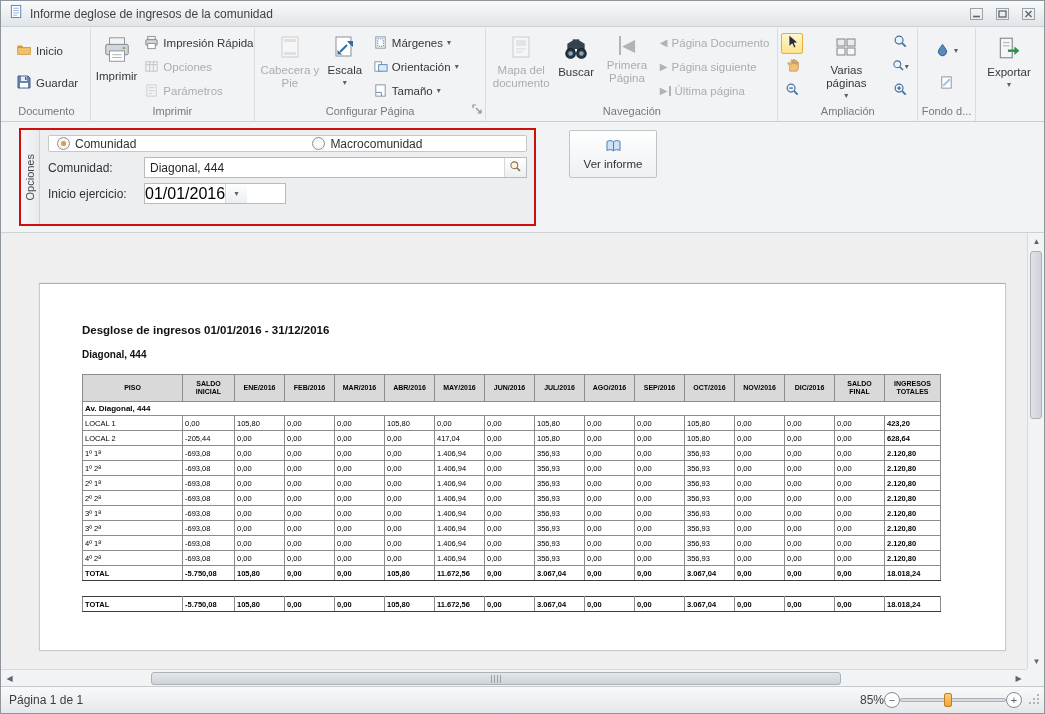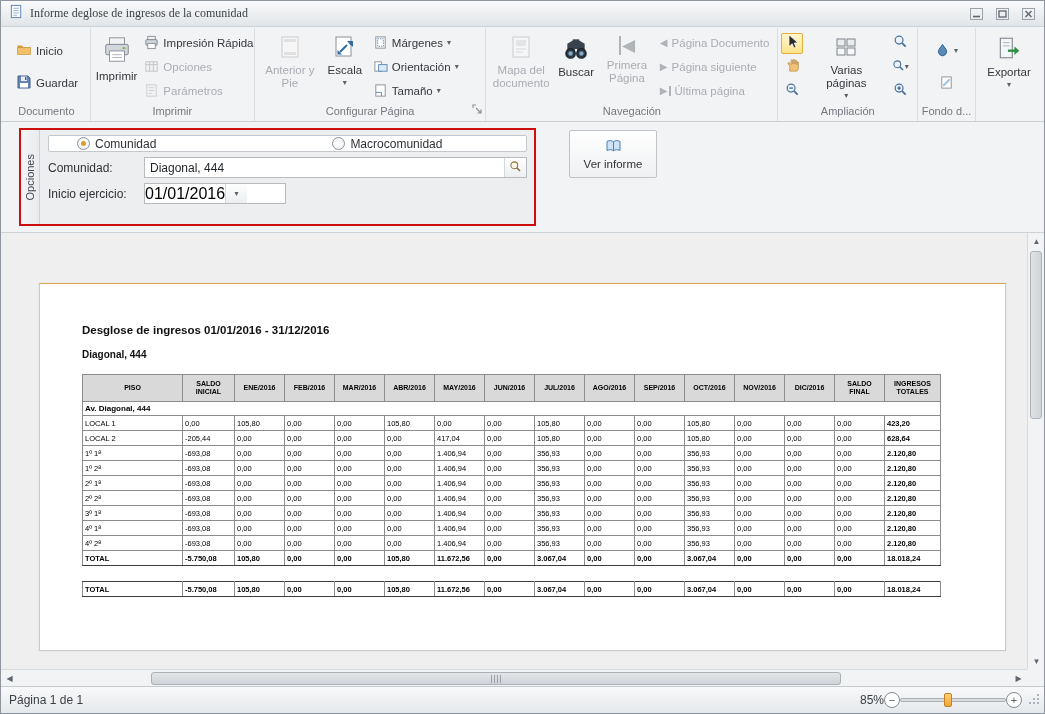--- a/index.html
+++ b/index.html
@@ -3,21 +3,21 @@
 <meta charset="utf-8">
 <style>
   html,body{margin:0;padding:0;}
   body{width:1045px;height:714px;overflow:hidden;font-family:"Liberation Sans",sans-serif;background:#fff;}
   .window{width:1045px;height:714px;border:1px solid #8e959c;box-sizing:border-box;display:flex;flex-direction:column;background:#f0f1f3;}
   *{box-sizing:border-box;}
   button{font-family:inherit;cursor:default;}
 
   
   .titlebar{flex:0 0 26px;background:linear-gradient(#f9fafb,#e1e5e8);border-bottom:1px solid #ccd1d5;display:flex;align-items:center;padding:0 8px;gap:6px;}
-  .t-title{font-size:12px;color:#3f4347;font-family:Liberation Serif, serif;}
+  .t-title{font-size:12px;color:#3f4347;}
   .win-btns{margin-left:auto;display:flex;gap:11px;align-items:center;}
   .win-btn{background:none;border:none;padding:0;width:15px;height:14px;display:flex;align-items:center;justify-content:center;}
 
   
   .ribbon{flex:0 0 95px;background:#f2f3f5;border-bottom:1px solid #c9ced3;display:flex;padding:1px 2px 0;}
   .rgroup{display:flex;flex-direction:column;border-right:1px solid #d9dde1;position:relative;}
   .g1{width:88px;} .g2{width:164px;} .g3{width:232px;} .g4{width:292px;} .g5{width:140px;} .g6{width:58px;} .g7{flex:1;border-right:none;}
   .rgc{flex:1;display:flex;align-items:stretch;padding:2px 3px 0;}
   .rcaption{height:17px;line-height:15px;text-align:center;font-size:11px;color:#75797e;}
   .vstack{display:flex;flex-direction:column;justify-content:space-evenly;align-items:flex-start;}
@@ -33,21 +33,21 @@
   .bar-l{border-left:2px solid #b0b4b8;padding-left:1px;}
   .bar-r{border-right:2px solid #b0b4b8;padding-right:1px;}
   .launcher{position:absolute;right:2px;bottom:2px;}
 
   
   .optband{flex:0 0 110px;background:#f2f3f5;display:flex;align-items:flex-start;padding:6px 0 0 18px;}
   .red-outline{border:2px solid #ce0d0d;width:517px;height:98px;display:flex;background:#eceef0;}
   .opt-tab{width:19px;border-right:1px solid #cdd2d6;background:linear-gradient(90deg,#f4f5f6,#e8ebee);display:flex;align-items:center;justify-content:center;}
   .opt-tab span{writing-mode:vertical-rl;transform:rotate(180deg);font-size:11px;color:#44484c;}
   .opt-content{flex:1;padding:5px 7px 4px 8px;display:flex;flex-direction:column;gap:5px;}
-  .radio-bar{background:#fff;border:1px solid #c3c8cc;border-radius:2px;height:17px;display:flex;align-items:center;padding:0 28px;gap:8px;}
+  .radio-bar{background:#fff;border:1px solid #c3c8cc;border-radius:2px;height:17px;display:flex;align-items:center;padding:0 8px;gap:8px;}
   .radio-item{display:flex;align-items:center;gap:5px;font-size:12px;color:#2f3337;}
   .radio-item.second{margin-left:168px;}
   .radio{width:13px;height:13px;border-radius:50%;border:1px solid #8a9199;background:radial-gradient(#ffffff,#eef1f3);position:relative;}
   .radio.on::after{content:"";position:absolute;left:3px;top:3px;width:5px;height:5px;border-radius:50%;background:#de9b2f;}
   .frow{display:flex;align-items:center;}
   .flabel{width:96px;font-size:12px;color:#2f3337;}
   .tfield{flex:1;height:21px;background:#fff;border:1px solid #b6bbc0;display:flex;align-items:center;}
   .tfield .val{flex:1;padding:0 5px;font-size:12px;color:#1f2326;}
   .fbtn{width:22px;height:19px;border:none;border-left:1px solid #d4d8db;background:linear-gradient(#fefefe,#eceff1);display:flex;align-items:center;justify-content:center;padding:0;}
   .combo{width:142px;height:21px;background:#fff;border:1px solid #b6bbc0;display:flex;align-items:center;}
@@ -195,21 +195,21 @@
     </div>
 
     <div class="rgroup g3">
       <div class="rgc">
         <button class="bigbtn disabled" style="width:64px">
           <span><svg width="24" height="24" viewBox="0 0 24 24">
                 <rect x="4" y="2" width="16" height="20" fill="#fbfbfb" stroke="#9aa0a6"></rect>
                 <rect x="6" y="4" width="12" height="3" fill="#c7ccd1"></rect>
                 <rect x="6" y="17" width="12" height="3" fill="#c7ccd1"></rect>
               </svg></span>
-          <span class="lbl">Anterior y Pie</span>
+          <span class="lbl">Cabecera y Pie</span>
         </button>
         <button class="bigbtn" style="width:46px">
           <span><svg width="24" height="24" viewBox="0 0 24 24">
                 <rect x="3" y="2" width="15" height="19" fill="#fff" stroke="#8a9199"></rect>
                 <path d="M7 17 L14 10" stroke="#2d6da3" stroke-width="2"></path>
                 <path d="M14 6 L20 6 L20 12 L16.8 9.2 L14 6 z" fill="#2d6da3"></path>
                 <path d="M4.5 19.5 L9 19.5 L4.5 15 z" fill="#2d6da3"></path>
               </svg></span>
           <span class="lbl">Escala</span>
           <span class="dd">▾</span>
@@ -602,20 +602,38 @@
                   <td>356,93</td>
                   <td>0,00</td>
                   <td>0,00</td>
                   <td>356,93</td>
                   <td>0,00</td>
                   <td>0,00</td>
                   <td>0,00</td>
                   <td class="tot-col">2.120,80</td>
                 </tr>
                 <tr>
+                  <td>3º 2ª</td>
+                  <td>-693,08</td>
+                  <td>0,00</td>
+                  <td>0,00</td>
+                  <td>0,00</td>
+                  <td>0,00</td>
+                  <td>1.406,94</td>
+                  <td>0,00</td>
+                  <td>356,93</td>
+                  <td>0,00</td>
+                  <td>0,00</td>
+                  <td>356,93</td>
+                  <td>0,00</td>
+                  <td>0,00</td>
+                  <td>0,00</td>
+                  <td class="tot-col">2.120,80</td>
+                </tr>
+                <tr>
                   <td>4º 1ª</td>
                   <td>-693,08</td>
                   <td>0,00</td>
                   <td>0,00</td>
                   <td>0,00</td>
                   <td>0,00</td>
                   <td>1.406,94</td>
                   <td>0,00</td>
                   <td>356,93</td>
                   <td>0,00</td>

